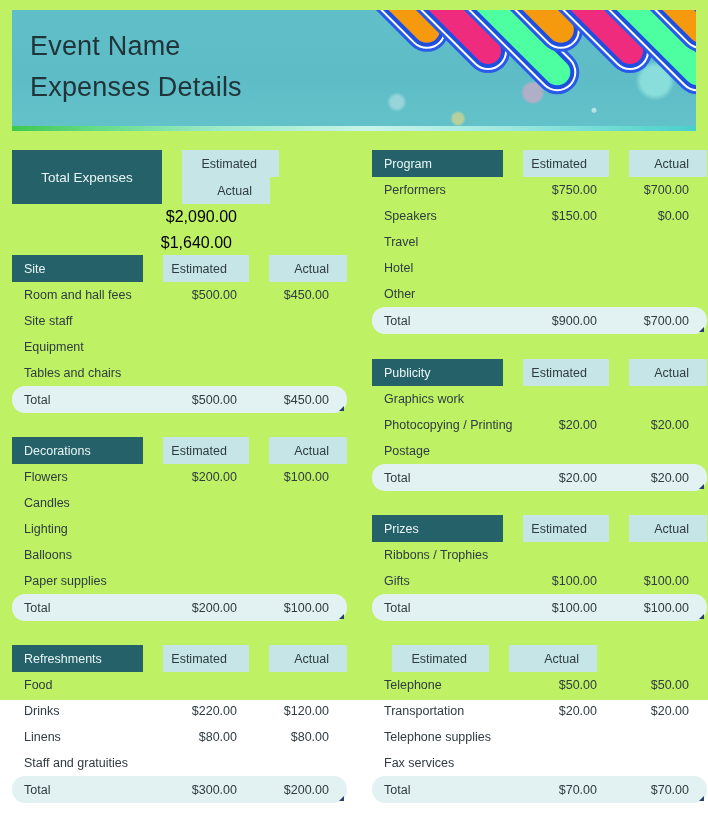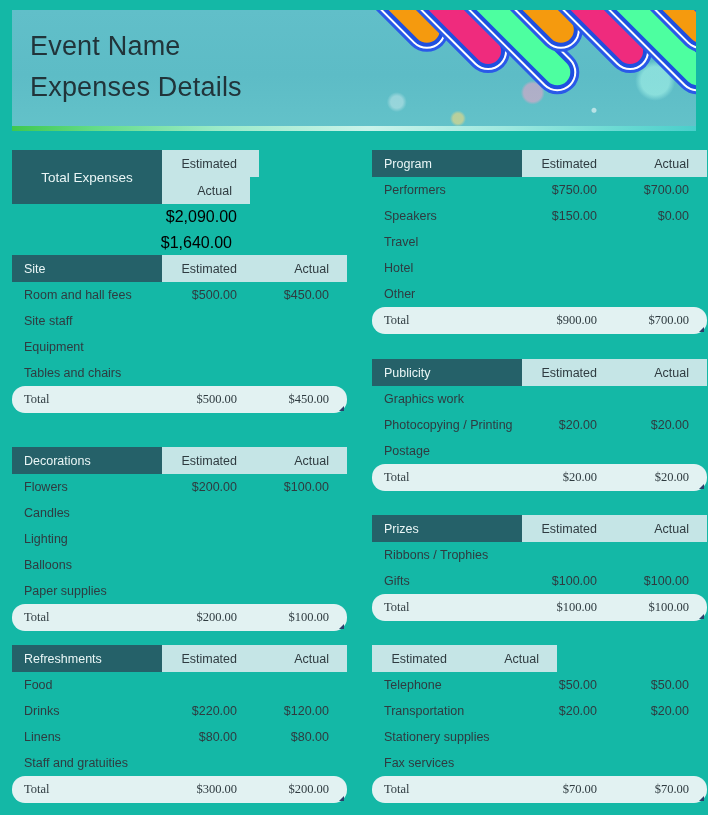--- a/index.html
+++ b/index.html
@@ -2,21 +2,21 @@
 <html><head>
 <meta charset="utf-8">
 <style>
   html, body {
     margin: 0; padding: 0;
     width: 708px; height: 815px;
     background: #ffffff;
     font-family: "Liberation Sans", sans-serif;
     overflow: hidden;
   }
-  #page { position: relative; width: 708px; height: 815px; background: #14b8a6; }
+  #page { position: relative; width: 708px; height: 700px; background: #bef264; }
 
   
   .banner {
     position: absolute;
     left: 12px; top: 10px;
     width: 684px; height: 118px;
     background: linear-gradient(180deg, #61bfc9 0%, #5dbcc6 55%, #63c2c9 100%);
     overflow: hidden;
   }
   .banner-glow {
@@ -64,36 +64,36 @@
   .table .row.hdr { height: 27px; }
   .cat-hdr {
     width: 150px; height: 27px; display: flex; align-items: center;
     background: #256169; color: #eaf6f6;
     padding-left: 12px; box-sizing: border-box;
     font-size: 12.5px;
   }
   .colhead {
     height: 27px; display: flex; align-items: center; justify-content: flex-end;
     background: #c5e5e6; color: #2f3b40;
-    box-sizing: border-box; font-size: 12.5px;
+    box-sizing: border-box; font-size: 12.5px; margin-left: 20px;
   }
   .colhead.est { width: 97px; padding-right: 22px; }
   .colhead.act { width: 88px; padding-right: 18px; }
   .item-name {
     width: 150px; padding-left: 12px; box-sizing: border-box;
     display: flex; align-items: center; height: 26px;
     white-space: nowrap; overflow: hidden;
   }
   .val {
     display: flex; align-items: center; justify-content: flex-end;
     height: 26px; box-sizing: border-box;
   }
   .val.est { width: 97px; padding-right: 22px; }
   .val.act { width: 88px; padding-right: 18px; }
-  .row.total { background: #e2f2f2; position: relative; height: 27px; font-family: Liberation Serif, serif; }
+  .row.total { background: #e2f2f2; position: relative; height: 27px; }
   .row.total .item-name, .row.total .val { height: 27px; }
   .resize-handle {
     position: absolute; right: 3px; bottom: 2px;
     width: 0; height: 0;
     border-left: 5px solid transparent;
     border-bottom: 5px solid #2b3f6b;
   }
 
   
   .summary { position: absolute; }
@@ -169,21 +169,21 @@
           <div class="val est"></div>
           <div class="val act"></div>
         </div>
         <div class="row total">
           <div class="item-name">Total</div>
           <div class="val est">$500.00</div>
           <div class="val act">$450.00</div>
           <div class="resize-handle"></div>
         </div>
       </div>
-      <div class="table" style="left: 12px; top: 447px; width: 335px; text-align: right;">
+      <div class="table" style="left: 12px; top: 437px; width: 335px; text-align: right;">
         <div class="row hdr">
           <div class="cat-hdr">Decorations</div>
           <div class="colhead est">Estimated</div>
           <div class="colhead act">Actual</div>
         </div>
         <div class="row">
           <div class="item-name">Flowers</div>
           <div class="val est">$200.00</div>
           <div class="val act">$100.00</div>
         </div>
@@ -345,21 +345,21 @@
           <div class="item-name">Telephone</div>
           <div class="val est">$50.00</div>
           <div class="val act">$50.00</div>
         </div>
         <div class="row">
           <div class="item-name">Transportation</div>
           <div class="val est">$20.00</div>
           <div class="val act">$20.00</div>
         </div>
         <div class="row">
-          <div class="item-name">Stationery supplies</div>
+          <div class="item-name">Telephone supplies</div>
           <div class="val est"></div>
           <div class="val act"></div>
         </div>
         <div class="row">
           <div class="item-name">Fax services</div>
           <div class="val est"></div>
           <div class="val act"></div>
         </div>
         <div class="row total">
           <div class="item-name">Total</div>

